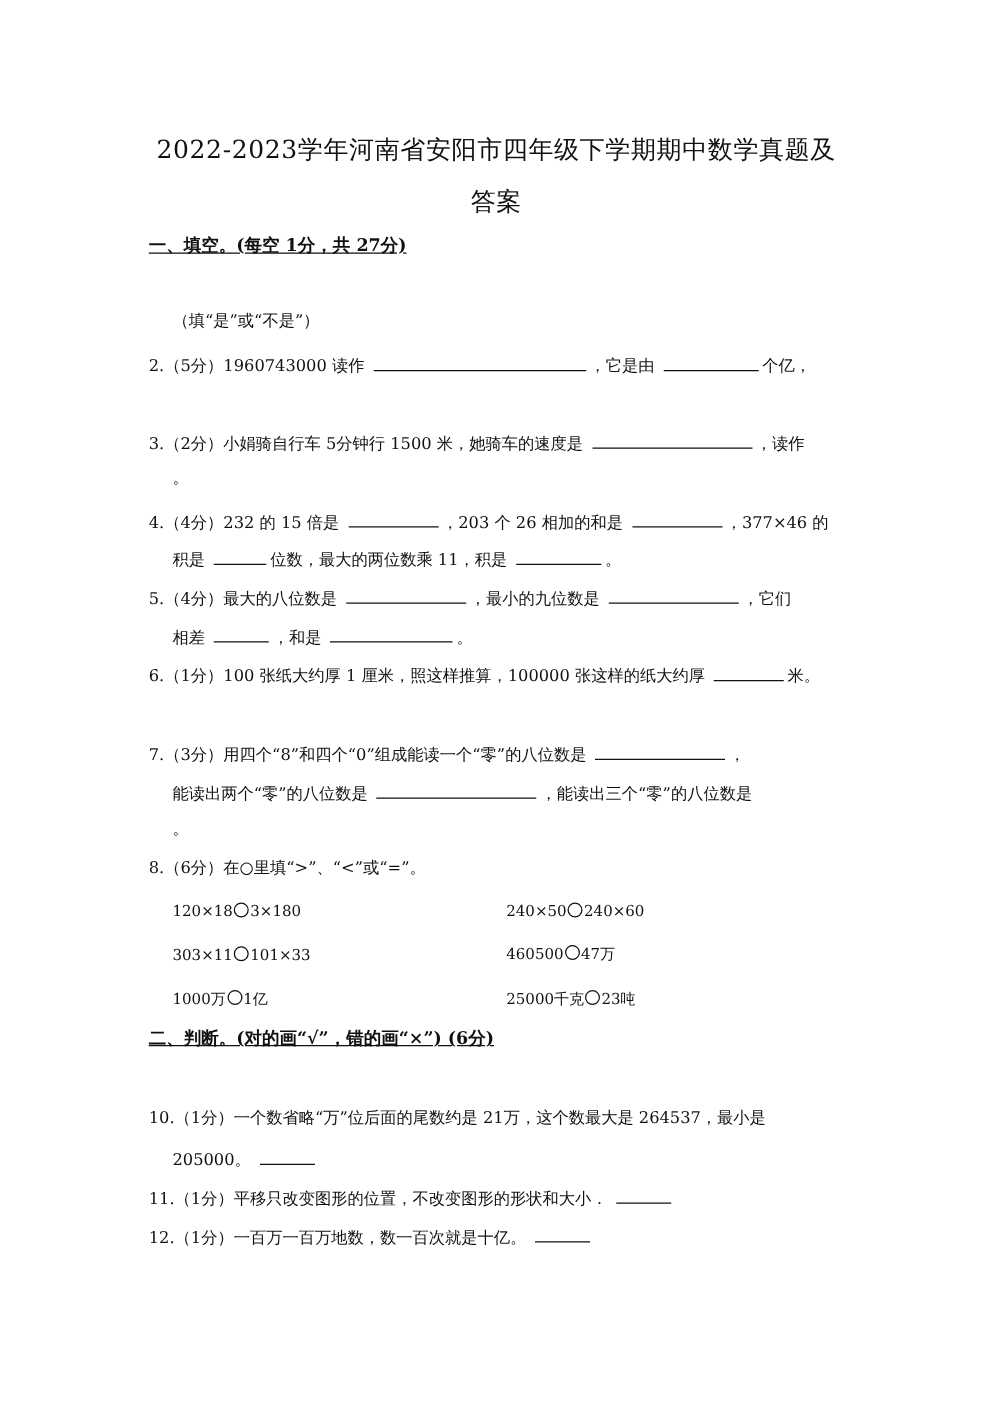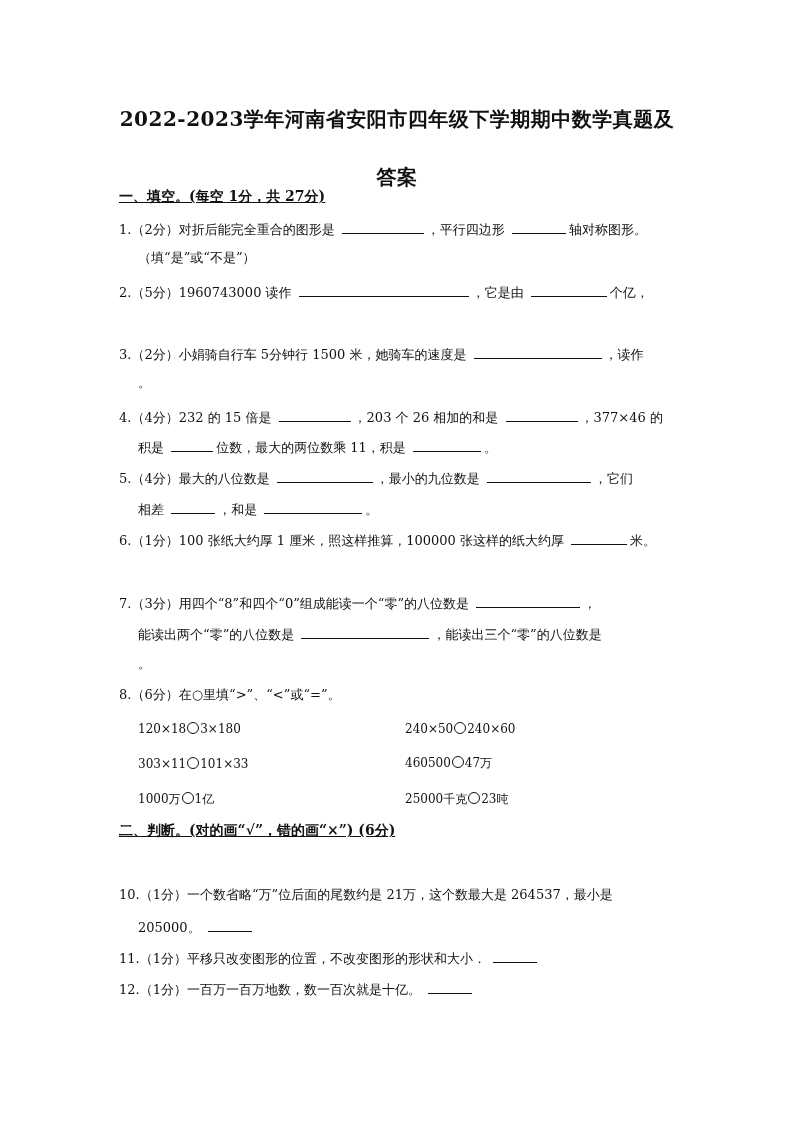--- a/index.html
+++ b/index.html
@@ -1,46 +1,41 @@
 <!DOCTYPE html>
 <html><head>
 <meta charset="utf-8">
 <style>
   html, body { margin: 0; padding: 0; background: #ffffff; }
   body { width: 794px; height: 1123px; position: relative; overflow: hidden;
          font-family: "DejaVu Serif", "Liberation Serif", serif; color: #111; }
   .page { position: absolute; left: 0; top: 0; width: 794px; height: 1123px; }
   .title { position: absolute; left: 0; width: 794px; text-align: center;
-           font-size: 20px; letter-spacing: 0.5px; color: #111; font-weight: bold; }
+           font-size: 20px; letter-spacing: 0.5px; color: #111; }
   .t1 { top: 106px; }
-  .t2 { top: 148px; margin-top: 16px; }
+  .t2 { top: 148px; }
   .sec { position: absolute; left: 119px; font-size: 14px; font-weight: bold; color: #111; text-decoration: underline; }
   .line { position: absolute; left: 119px; font-size: 13px; white-space: nowrap; color: #111; line-height: 18px; }
   .indent { left: 138px; }
   .blank { display: inline-block; border-bottom: 1px solid #111; height: 14px; vertical-align: baseline; margin: 0 3px; }
   .cmp { position: absolute; font-size: 12px; white-space: nowrap; color: #111; }
   .c1 { left: 138px; }
   .c2 { left: 405px; }
   .circle { display: inline-block; width: 10px; height: 10px; border: 1px solid #111; border-radius: 50%; vertical-align: -1px; margin: 0 1px; }
 </style>
 </head>
 <body>
 
 <div class="page">
 
   <div class="title t1">2022-2023学年河南省安阳市四年级下学期期中数学真题及</div>
   <div class="title t2">答案</div>
 
   <div class="sec" style="top:188px">一、填空。(每空 1分，共 27分)</div>
 
-  <div class="line" style="top:219px">
-    <span>1.</span><span>（2分）</span><span>对折后能完全重合的图形是</span>
-    <span class="blank" style="width:82px"></span><span>，平行四边形</span>
-    <span class="blank" style="width:54px"></span><span>轴对称图形。</span>
-  </div>
   <div class="line indent" style="top:249px">（填“是”或“不是”）</div>
 
   <div class="line" style="top:282px">
     <span>2.</span><span>（5分）</span><span>1960743000 读作</span>
     <span class="blank" style="width:170px"></span><span>，它是由</span>
     <span class="blank" style="width:76px"></span><span>个亿，</span>
   </div>
 
   <div class="line" style="top:344px">
     <span>3.</span><span>（2分）</span><span>小娟骑自行车 5分钟行 1500 米，她骑车的速度是</span>

